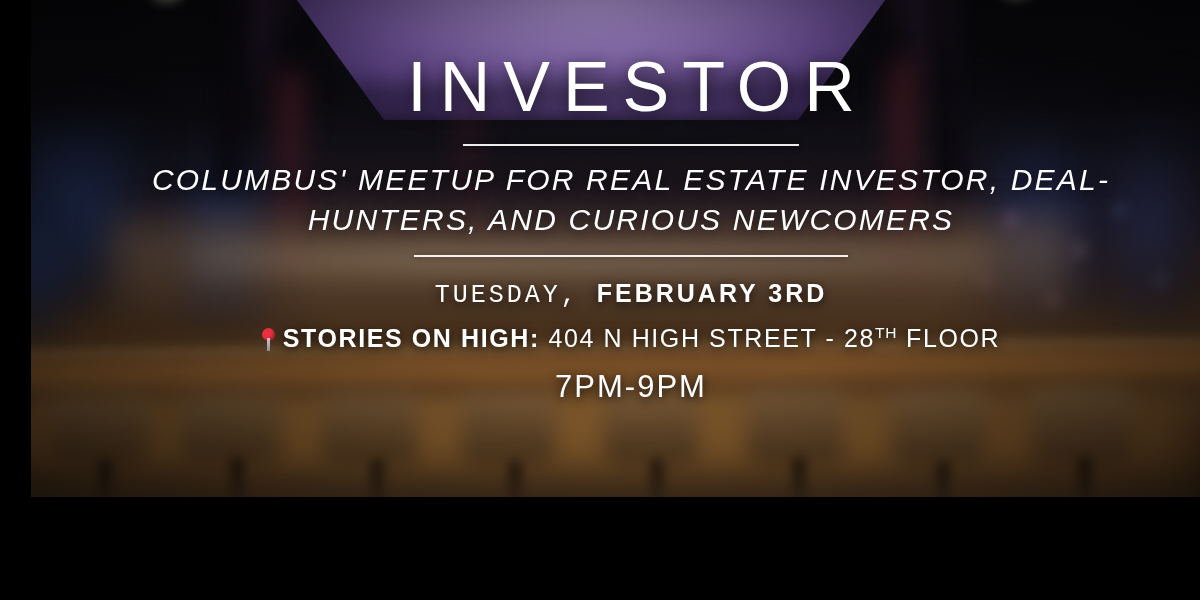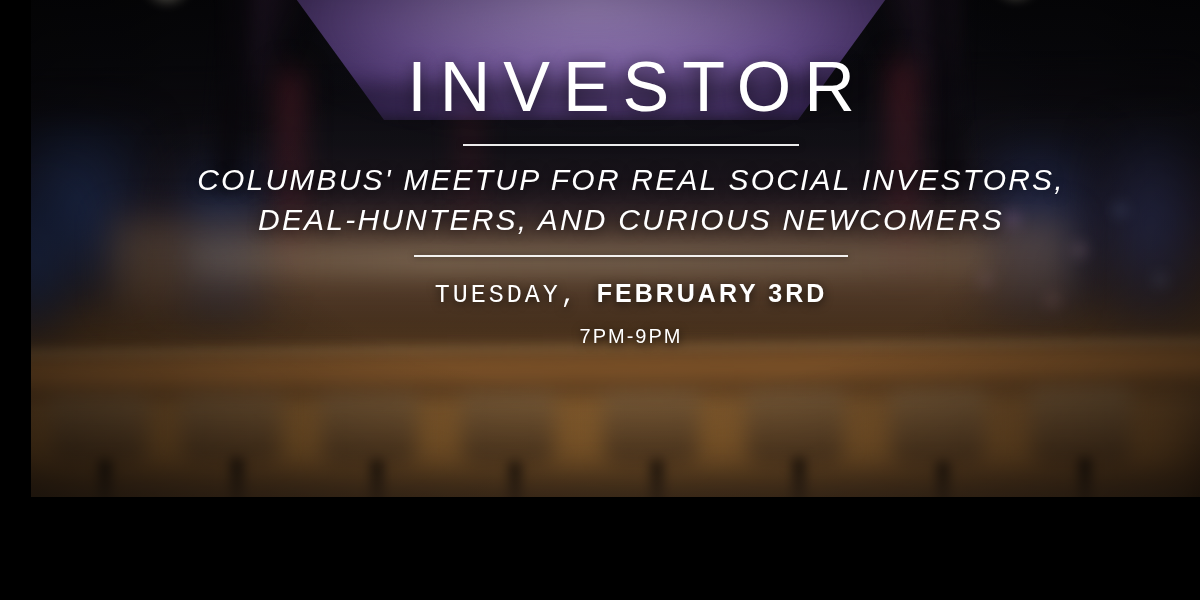--- a/index.html
+++ b/index.html
@@ -316,21 +316,21 @@
   }
   .pin-icon .stem {
     position: absolute;
     left: 5px; top: 10px;
     width: 3px; height: 13px;
     background: linear-gradient(to bottom, #c9c9cc, #8d8d93);
   }
 
   .time-line {
     margin-top: 15px;
-    font-size: 20px;
+    font-size: 31px;
     font-weight: 300;
     letter-spacing: 2px;
     text-shadow: 0 2px 10px rgba(0,0,0,0.8);
   }
 </style>
 </head>
 <body>
 
 <div class="banner">
 
@@ -391,25 +391,30 @@
     <div class="vignette"></div>
   </div>
 
   <div class="content">
 
     <div class="title-investor">INVESTOR</div>
 
 
     <div class="rule rule-top"></div>
 
-    <div class="subtitle">COLUMBUS' MEETUP FOR REAL SOCIAL INVESTORS, DEAL-HUNTERS, AND CURIOUS NEWCOMERS</div>
+    <div class="subtitle">COLUMBUS' MEETUP FOR REAL ESTATE INVESTOR, DEAL-HUNTERS, AND CURIOUS NEWCOMERS</div>
 
     <div class="rule rule-bottom"></div>
 
     <div class="date-line">
       <span class="date-weekday">TUESDAY, </span>
       <span class="date-day">FEBRUARY 3RD</span>
     </div>
 
+    <div class="venue-line">
+      <span class="pin-icon">
+        <span class="head"></span><span class="stem"></span>
+      </span><span class="venue-name">STORIES ON HIGH: </span><span class="venue-address">404 N HIGH STREET - 28</span><span class="ord">TH</span><span class="venue-address"> FLOOR</span>
+    </div>
 
     <div class="time-line">7PM-9PM</div>
   </div>
 </div>
 
 </body></html>

